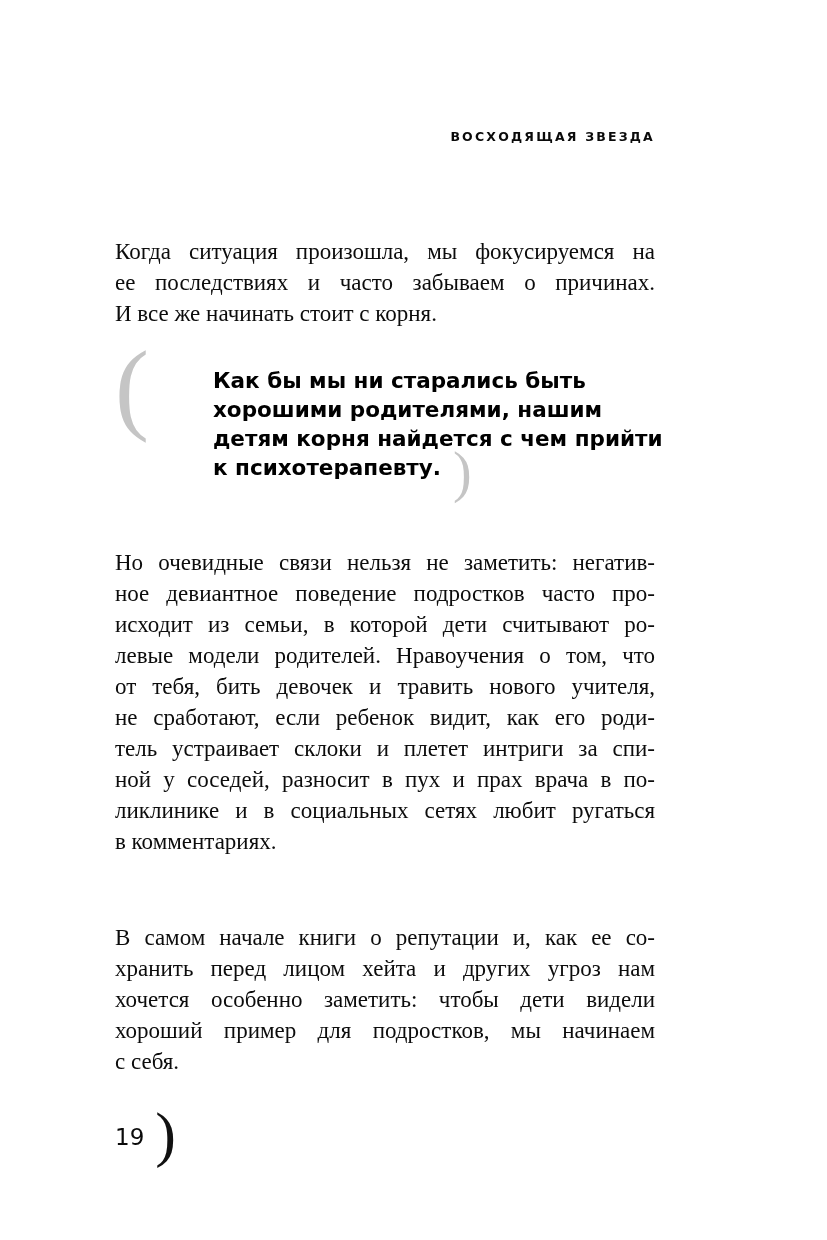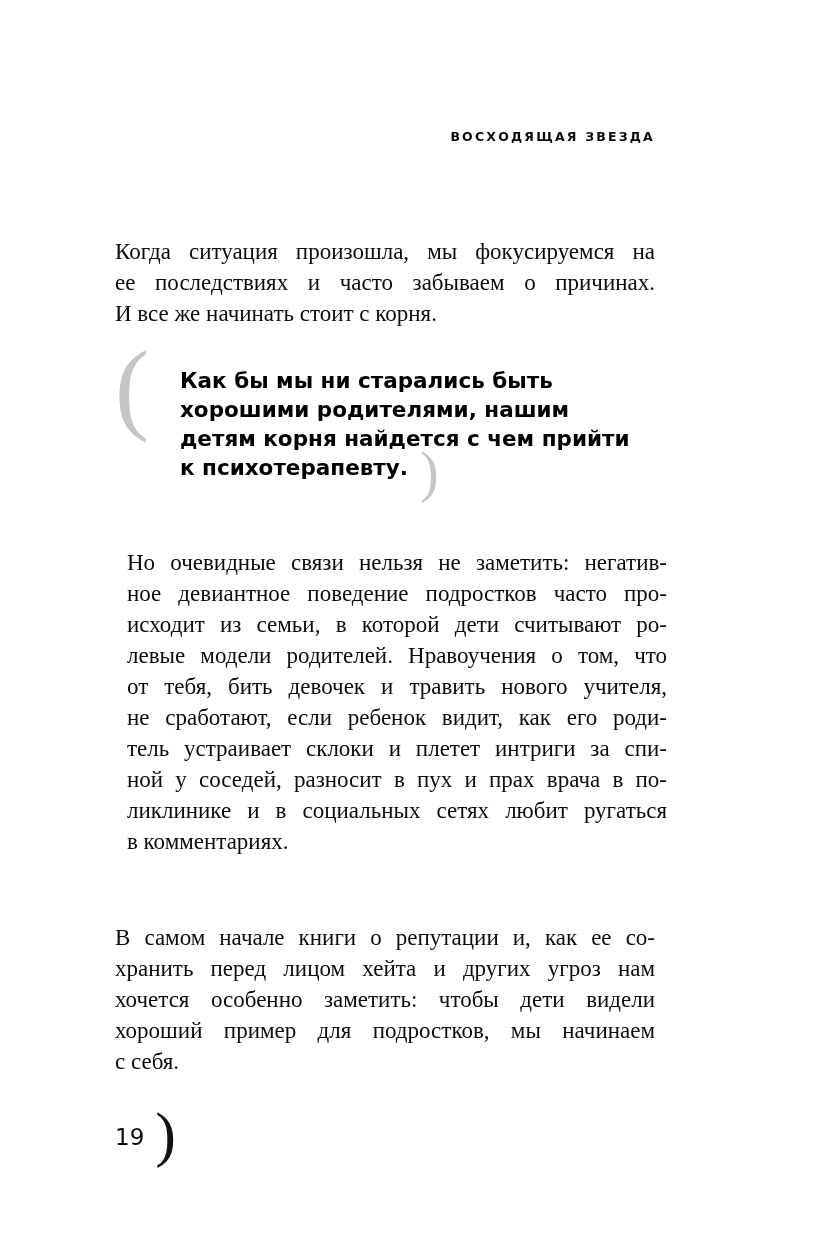--- a/index.html
+++ b/index.html
@@ -43,21 +43,21 @@
     color: #0c0c0c;
   }
   .para .ln {
     text-align: justify;
     text-align-last: justify;
   }
   .para .ln:last-child {
     text-align-last: left;
   }
   .para-1 { top: 216px; margin-top: 20px; }
-  .para-2 { top: 547px; margin-left: 12px; }
+  .para-2 { top: 547px; }
   .para-3 { top: 922px; }
 
   
   .pull-quote {
     position: absolute;
     left: 115px;
     top: 352px;
     width: 540px;
     height: 150px;
   }
@@ -78,20 +78,21 @@
     font-family: "DejaVu Sans", "Liberation Sans", sans-serif;
     font-size: 21.5px;
     font-weight: 700;
     line-height: 29px;
     color: #000000;
   }
   .qline {
     position: relative;
     width: fit-content;
     white-space: nowrap;
+    margin-left: 33px;
   }
   .qmark-close {
     position: absolute;
     left: calc(100% + 12px);
     top: 50%;
     transform: translateY(-42%);
     font-size: 56px;
     line-height: 1;
   }
 

